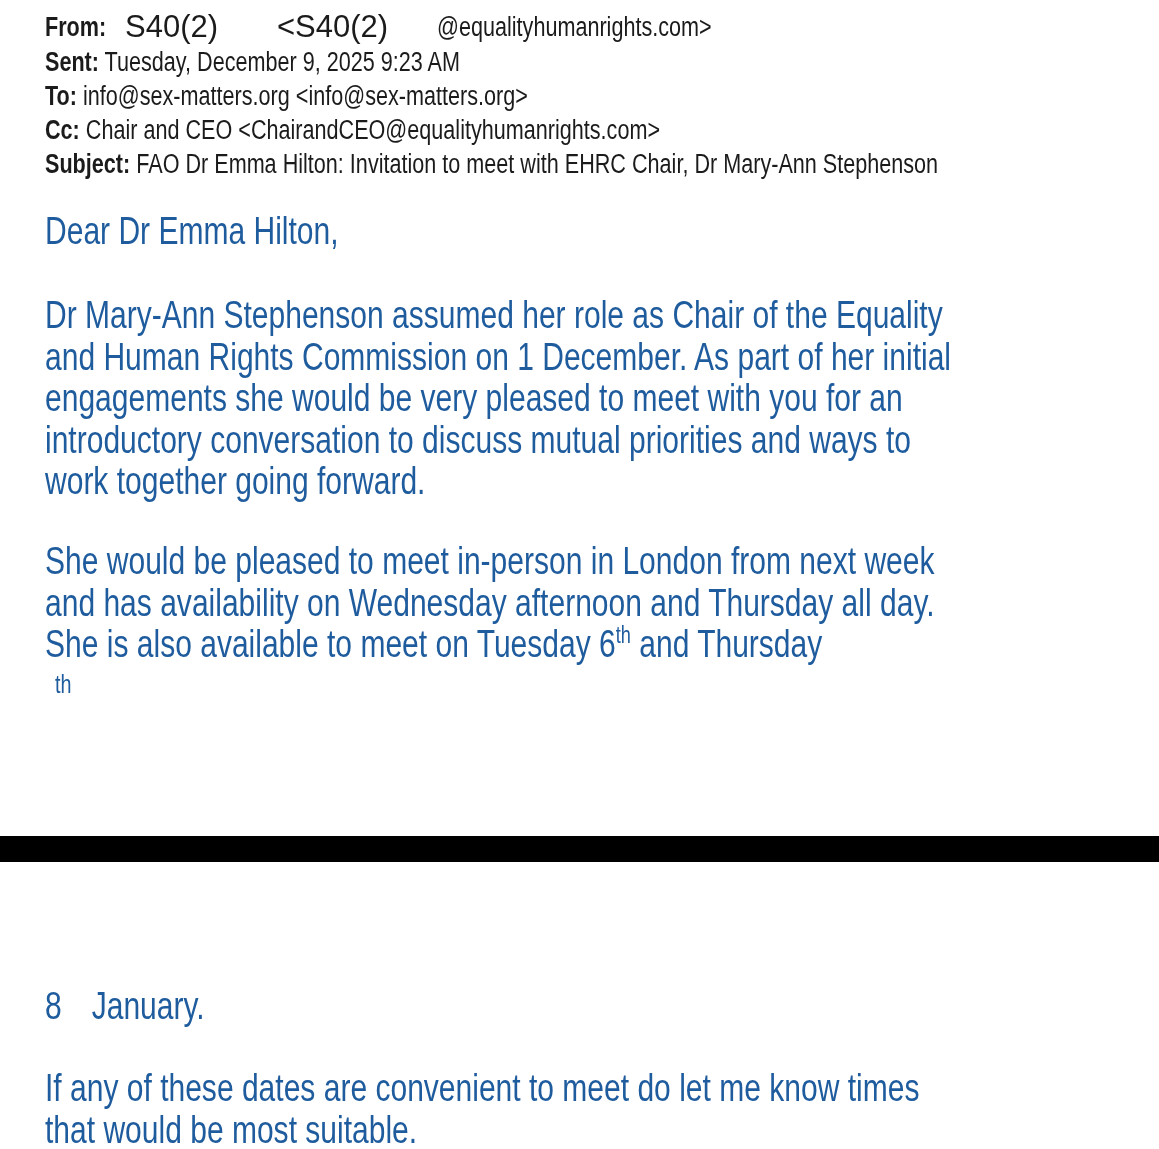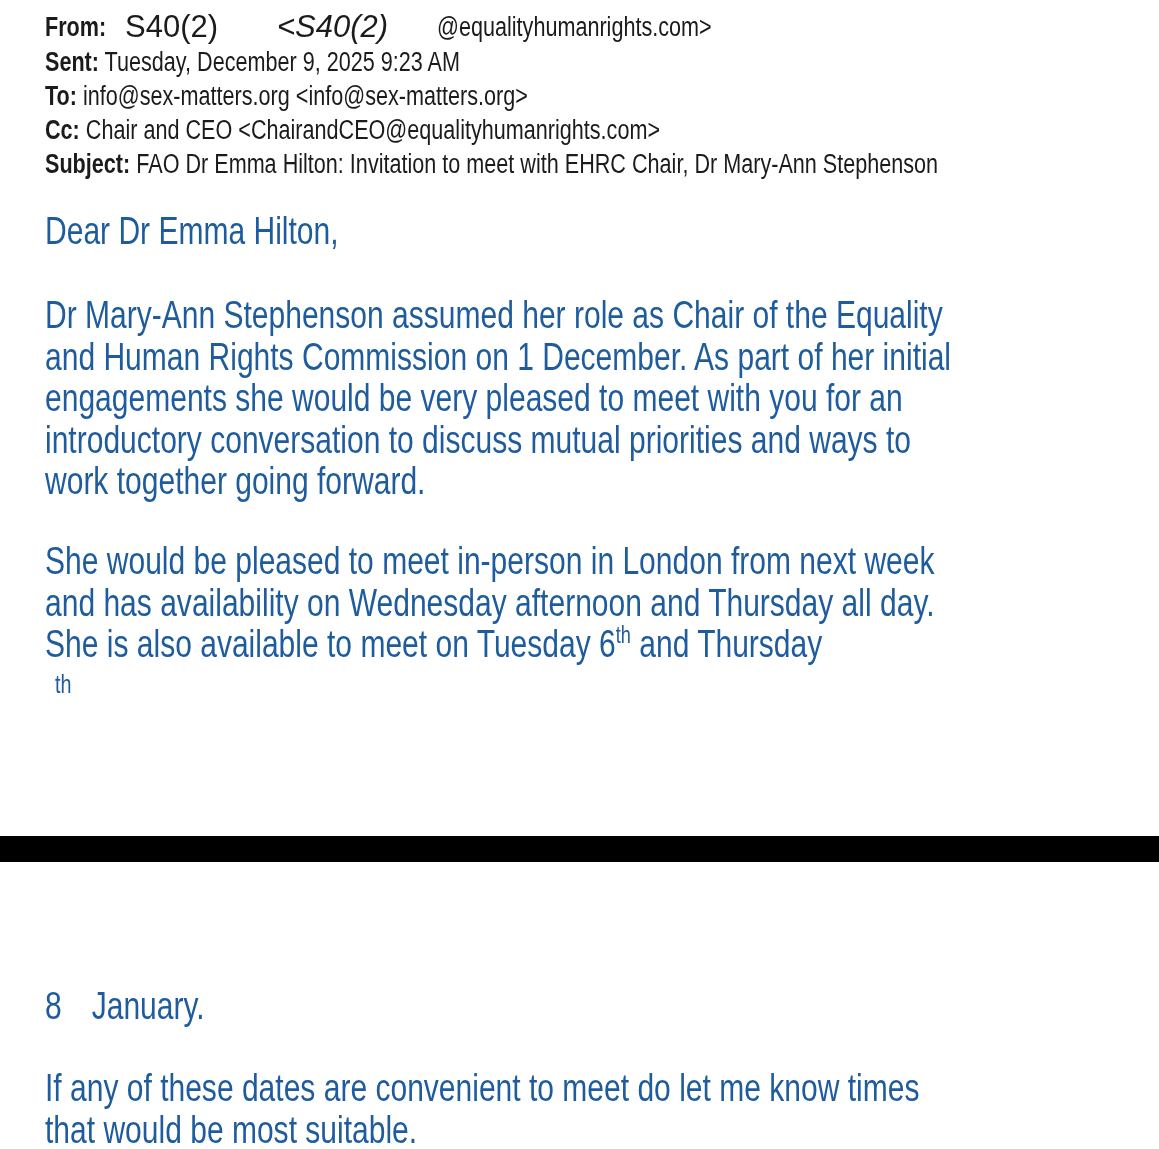--- a/index.html
+++ b/index.html
@@ -72,21 +72,21 @@
   }
   .month{margin-left:38px;}
 </style>
 </head>
 <body>
 
 <div class="page">
 
   <span class="hpiece hscale bold" style="left:45px;top:13px;">From:</span>
   <span class="hpiece rcode" style="left:97px;top:10px;padding-left:28px;">S40(2)</span>
-  <span class="hpiece rcode" style="left:277px;top:10px;font-style:italic;">&lt;S40(2)</span>
+  <span class="hpiece rcode" style="left:277px;top:10px;">&lt;S40(2)</span>
   <span class="hpiece hscale" style="left:437px;top:13px;">@equalityhumanrights.com&gt;</span>
 
   <div class="hline" style="top:48px;">
     <span class="bold">Sent:</span>
     <span>Tuesday, December 9, 2025 9:23 AM</span>
   </div>
 
   <div class="hline" style="top:82px;">
     <span class="bold">To:</span>
     <span>info@sex-matters.org &lt;info@sex-matters.org&gt;</span>

